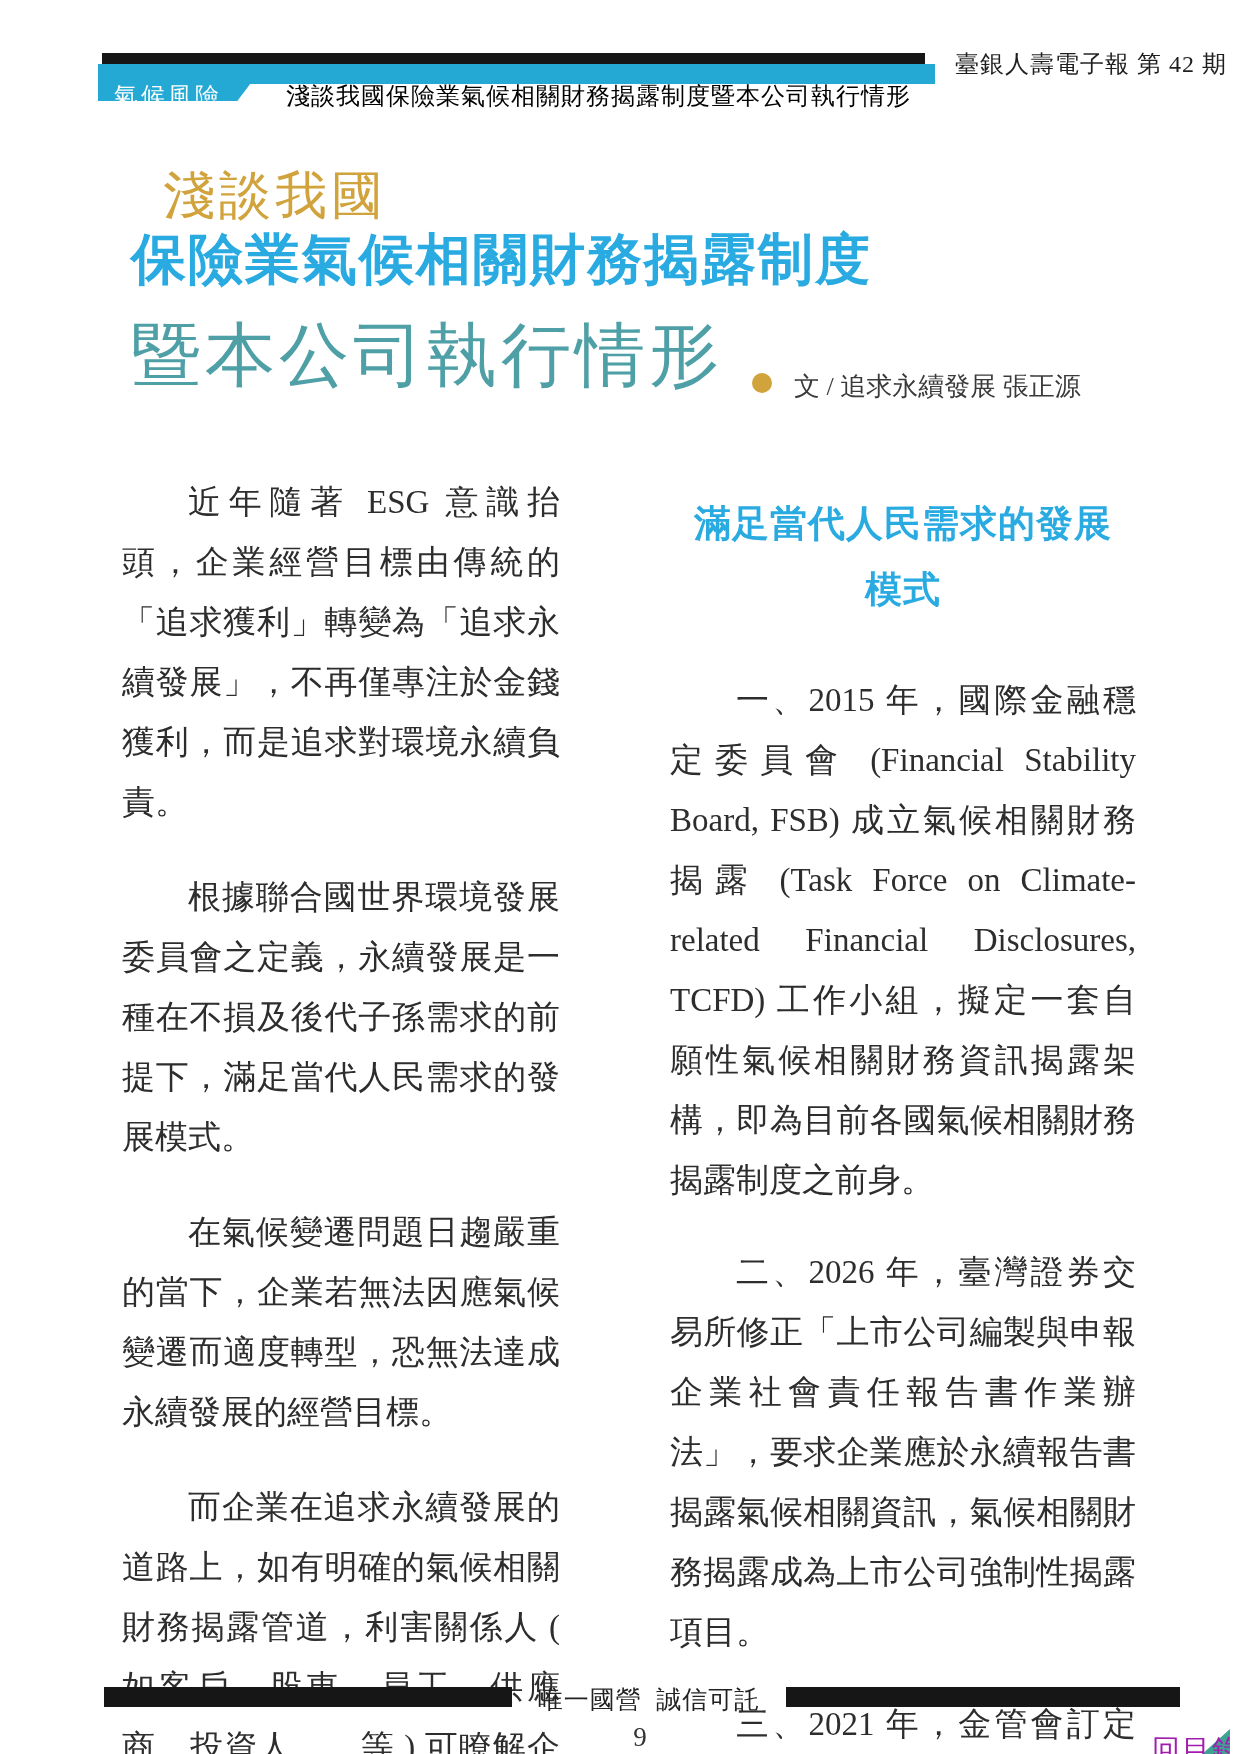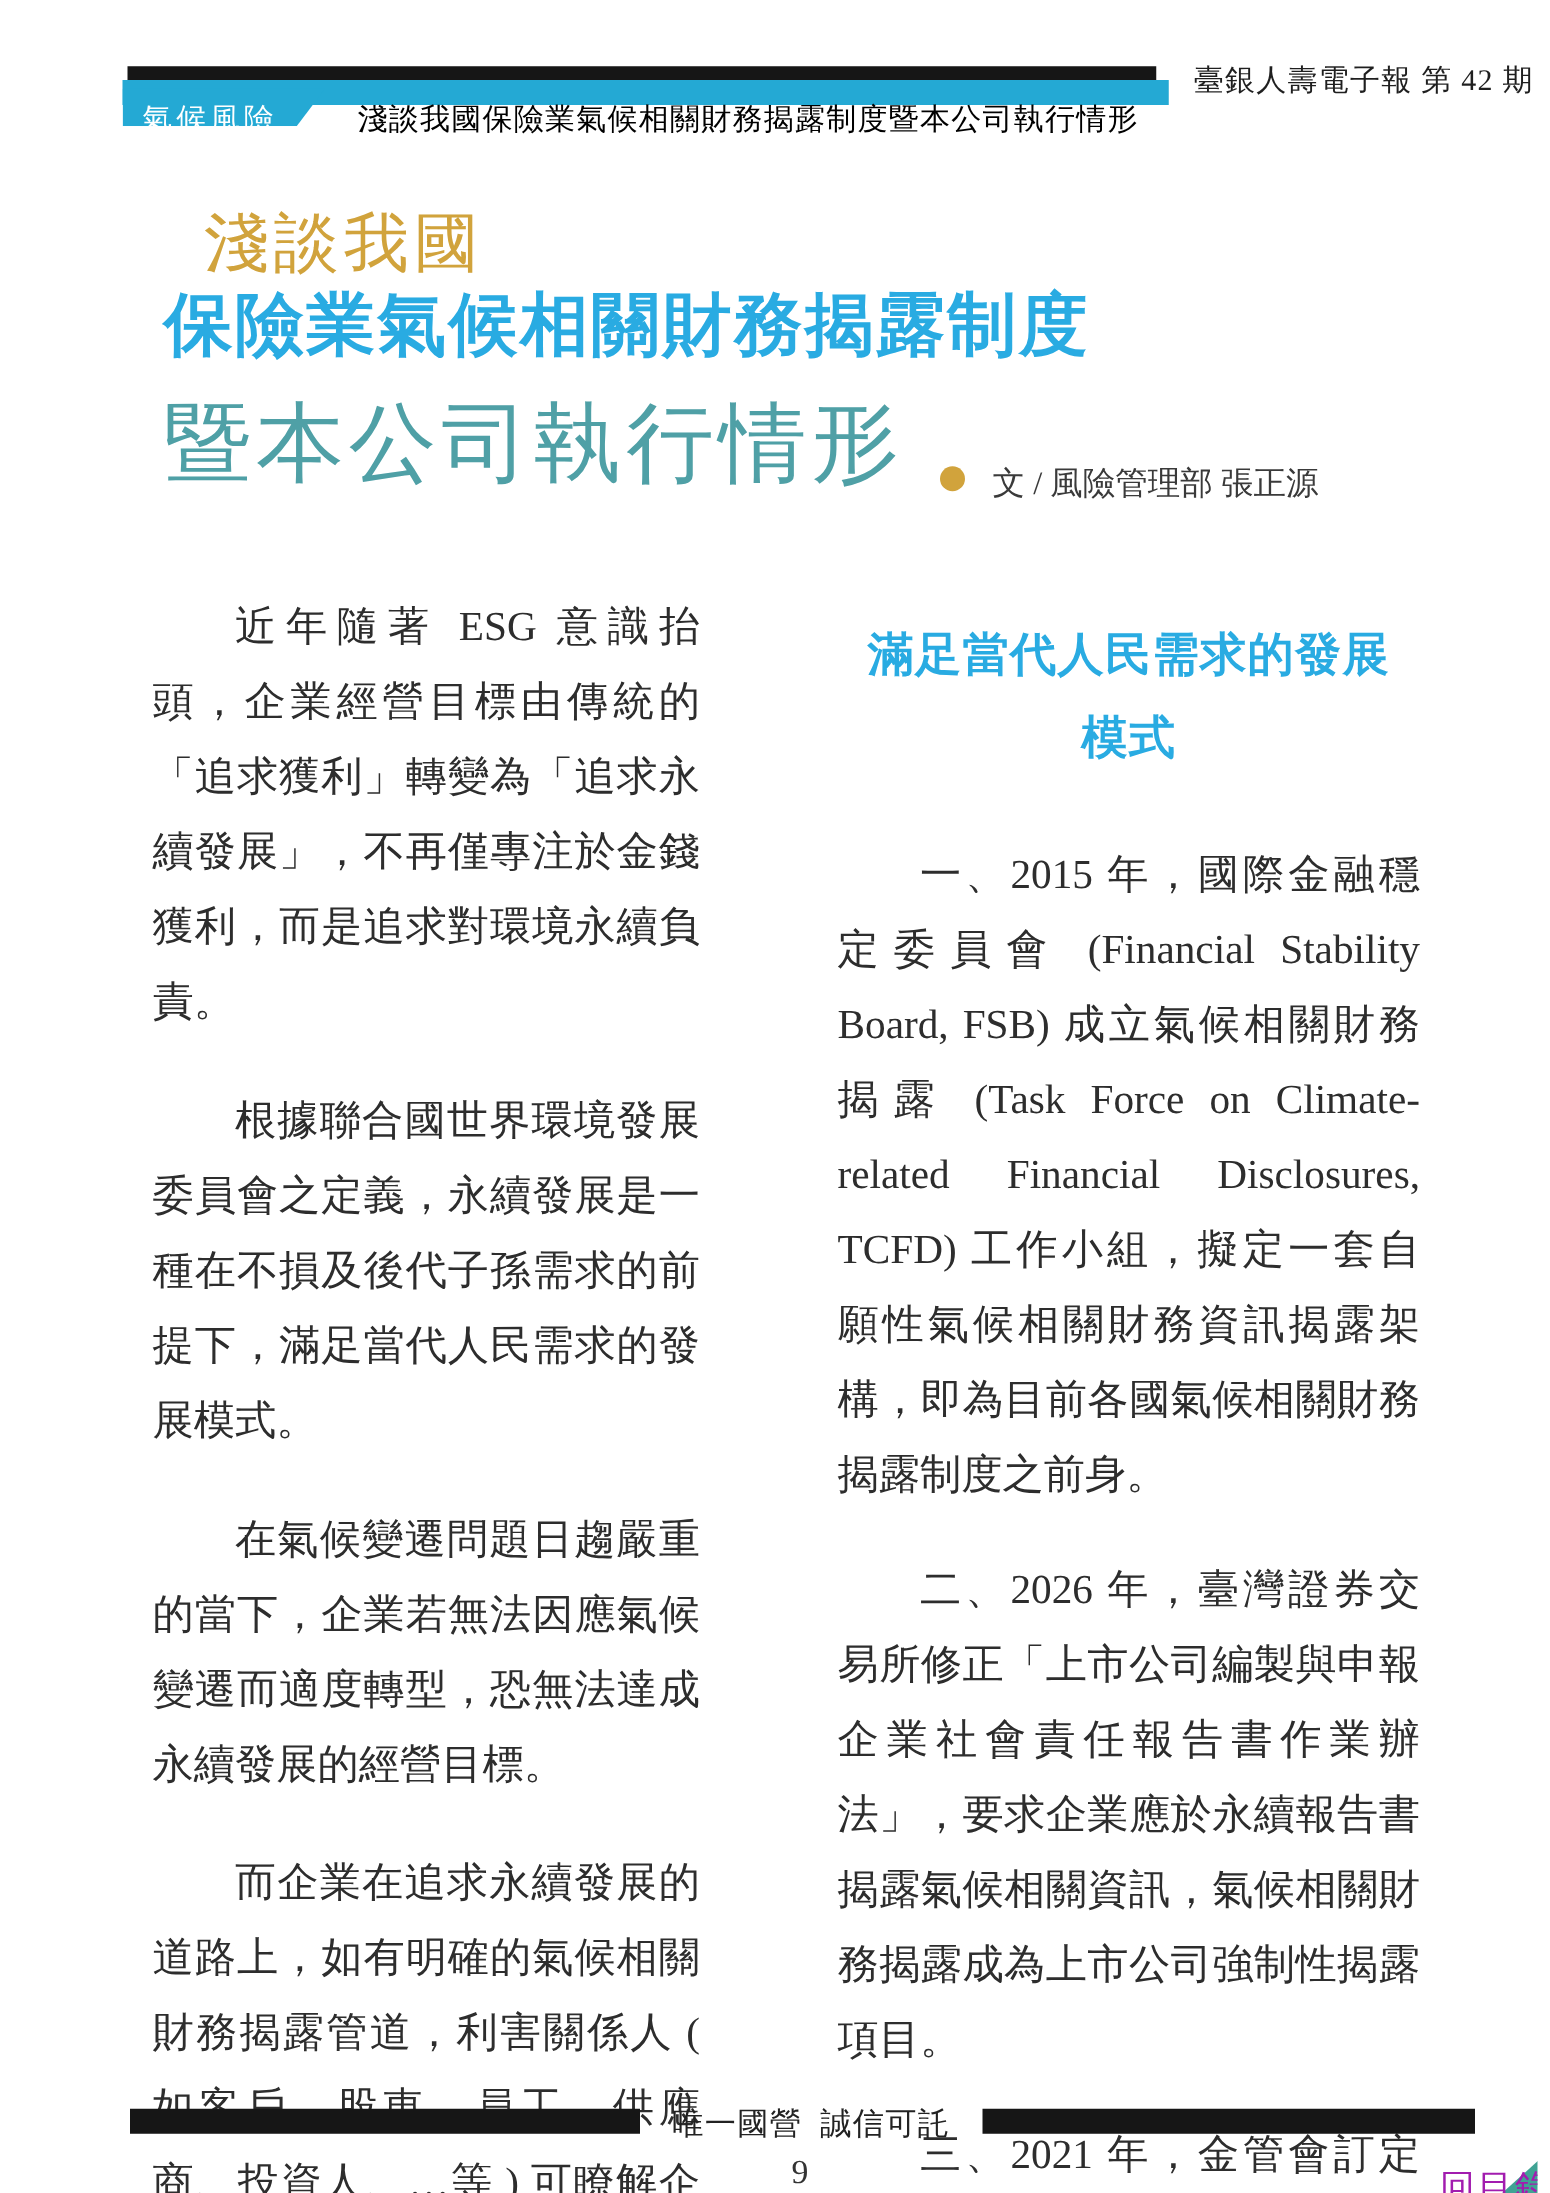--- a/index.html
+++ b/index.html
@@ -114,21 +114,21 @@
 
   <div class="masthead-rule"></div>
   <div class="masthead">臺銀人壽電子報 第 42 期</div>
   <div class="cyan-bar"></div>
   <div class="category-label">氣候風險</div>
   <div class="running-title">淺談我國保險業氣候相關財務揭露制度暨本公司執行情形</div>
 
   <div class="title-l1">淺談我國</div>
   <div class="title-l2">保險業氣候相關財務揭露制度</div>
   <div class="title-l3">暨本公司執行情形</div>
-  <div class="byline"><span class="dot"></span><span>文 / 風險管理部 張正源</span></div>
+  <div class="byline"><span class="dot"></span><span>文 / 追求永續發展 張正源</span></div>
 
   <div class="col col-left">
     <p>近年隨著 ESG 意識抬頭，企業經營目標由傳統的「追求獲利」轉變為「追求永續發展」，不再僅專注於金錢獲利，而是追求對環境永續負責。</p>
     <p>根據聯合國世界環境發展委員會之定義，永續發展是一種在不損及後代子孫需求的前提下，滿足當代人民需求的發展模式。</p>
     <p>在氣候變遷問題日趨嚴重的當下，企業若無法因應氣候變遷而適度轉型，恐無法達成永續發展的經營目標。</p>
     <p>而企業在追求永續發展的道路上，如有明確的氣候相關財務揭露管道，利害關係人 ( 如客戶、股東、員工、供應商、投資人、…等 ) 可瞭解企業的永續發展承諾及執行成果，亦為推動企業追求永續的重要推力，所以，氣候相關財務揭露制度便成為近年各國政府積極推動的政策。</p>
   </div>
 
   <div class="col col-right">
     <div class="section-heading">

